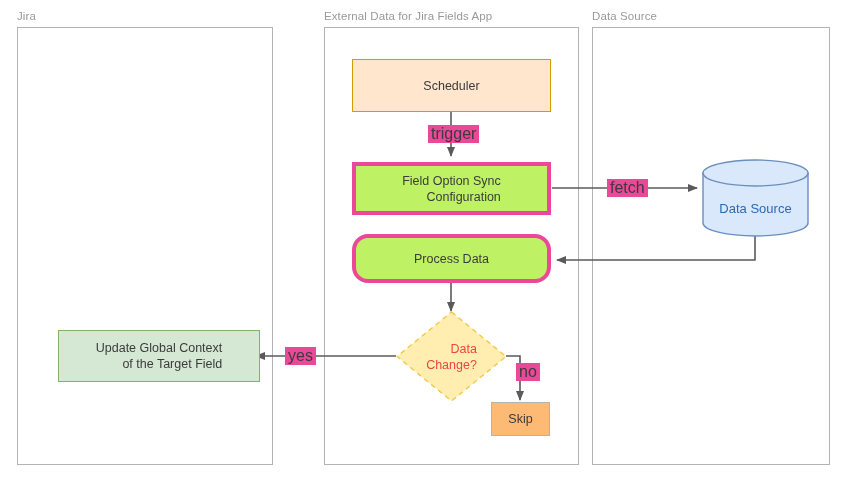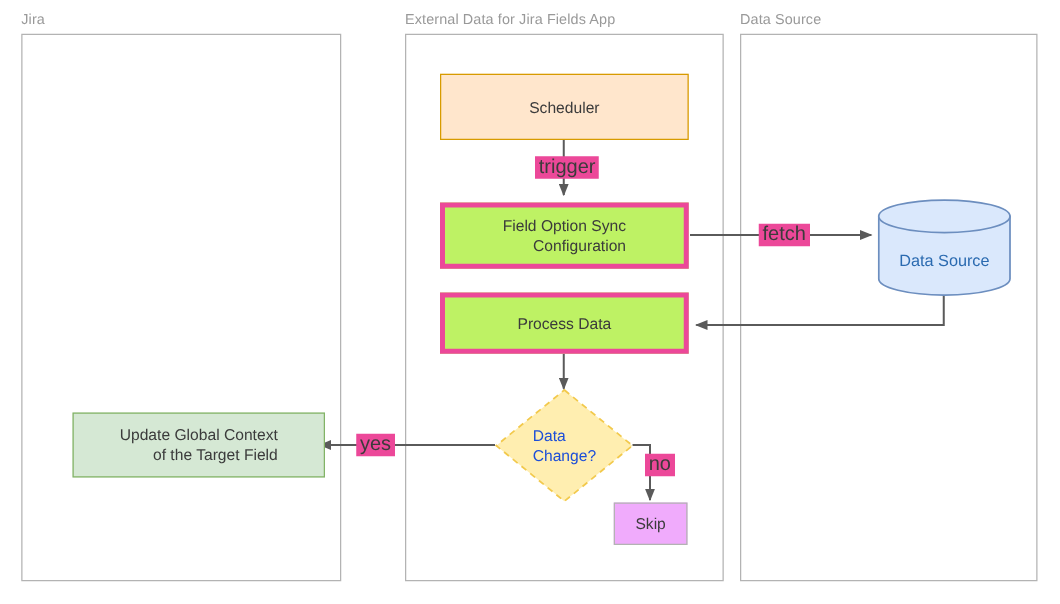--- a/index.html
+++ b/index.html
@@ -61,21 +61,21 @@
   .node-blue {
     background: #bef264;
     border: 4px solid #ec4899;
   }
   .node-green {
     background: #d5e8d4;
     border: 1px solid #82b366;
     margin-left: 16px;
   }
   .node-gray {
-    background: #f0abfc;
+    background: #fdba74;
     border: 1px solid #b3b3b3;
     color: #3b3b3b;
   }
 
   
   .diamond-wrap {
     position: absolute;
   }
   .diamond-shape {
     position: absolute;
@@ -86,24 +86,24 @@
   }
   .diamond-text {
     position: absolute;
     left: 0;
     top: 0;
     width: 100%;
     height: 100%;
     display: flex;
     align-items: center;
     justify-content: center;
-    text-align: left;
+    text-align: right;
     font-size: 12.5px;
     line-height: 16px;
-    color: #1d4ed8;
+    color: #ef4444;
     white-space: pre-line;
   }
 
   
   .cylinder-wrap {
     position: absolute;
   }
   .cylinder-svg {
     position: absolute;
     left: 0;
@@ -178,21 +178,21 @@
   <div class="edge-label" style="left:428px; top:125px;">trigger</div>
   <div class="edge-label" style="left:607px; top:179px;">fetch</div>
   <div class="edge-label" style="left:285px; top:347px;">yes</div>
   <div class="edge-label" style="left:516px; top:363px;">no</div>
 
   <div class="node node-scheduler" style="left:352px; top:59px; width:199px; height:53px;">Scheduler</div>
 
   <div class="node node-blue" style="left:352px; top:162px; width:199px; height:53px;">Field Option Sync
 Configuration</div>
 
-  <div class="node node-blue" style="left:352px; top:234px; width:199px; height:49px;">Process Data</div>
+  <div class="node node-blue" style="left:352px; top:234px; width:199px; height:49px;border-radius:16px;">Process Data</div>
 
   <div class="diamond-wrap" style="left:396px; top:311px; width:111px; height:91px;">
     <svg class="diamond-shape" viewBox="0 0 111 91" width="111" height="91">
       <polygon points="55.5,1 110,45.5 55.5,90 1,45.5" fill="#ffeeb0" stroke="#f2c94c" stroke-width="1.4" stroke-dasharray="5,4"></polygon>
     </svg>
     <div class="diamond-text">Data
 Change?</div>
   </div>
 
   <div class="node node-gray" style="left:491px; top:402px; width:59px; height:34px;">Skip</div>

